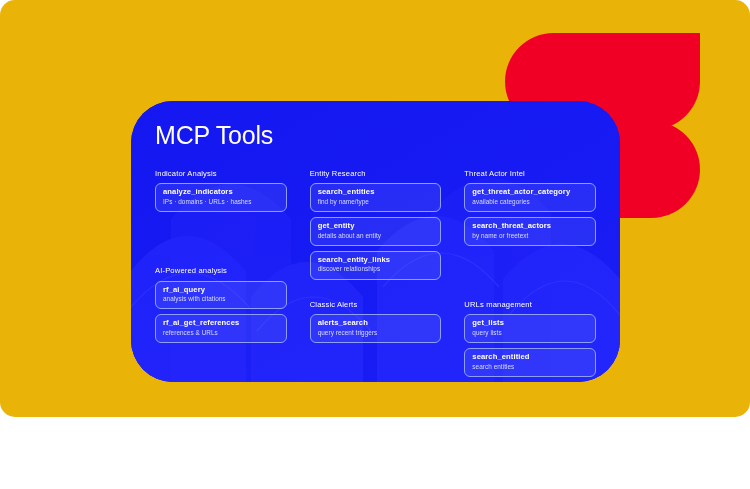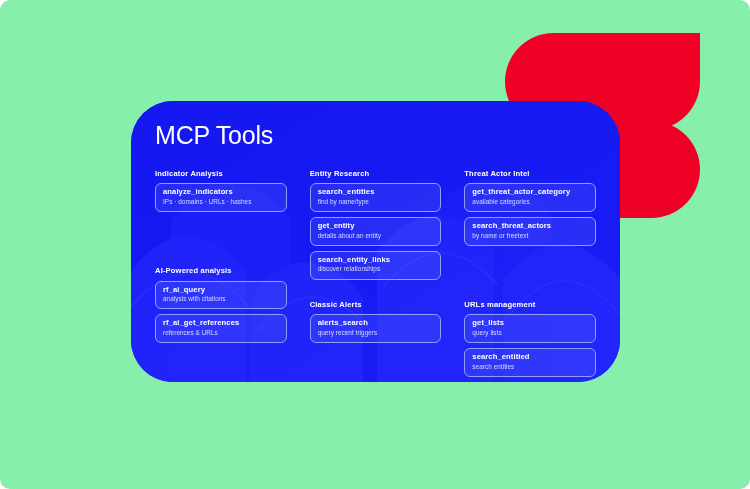--- a/index.html
+++ b/index.html
@@ -10,23 +10,23 @@
   body {
     width: 750px;
     height: 489px;
     font-family: "Liberation Sans", sans-serif;
     -webkit-font-smoothing: antialiased;
   }
 
   .canvas {
     position: relative;
     width: 750px;
-    height: 489px;
-    background: #86efac;
-    border-radius: 10px;
+    height: 417px;
+    background: #eab308;
+    border-radius: 15px;
     overflow: hidden;
   }
 
   
   .brandmark {
     position: absolute;
     left: 505px;
     top: 33px;
     width: 195px;
     height: 185px;
@@ -93,21 +93,21 @@
     display: flex;
     flex-direction: column;
   }
 
   .group { margin-bottom: 13px; }
   .group:last-child { margin-bottom: 8px; }
 
   .group-title {
     color: #ffffff;
     font-size: 7.6px;
-    font-weight: bold;
+    font-weight: normal;
     letter-spacing: 0.15px;
     margin: 0 0 5px 0;
     line-height: 1.1;
   }
 
   .card {
     border: 1px solid #8ea0fb;
     border-radius: 6px;
     background: rgba(125, 145, 255, 0.17);
     padding: 3px 7px 5px 7px;

